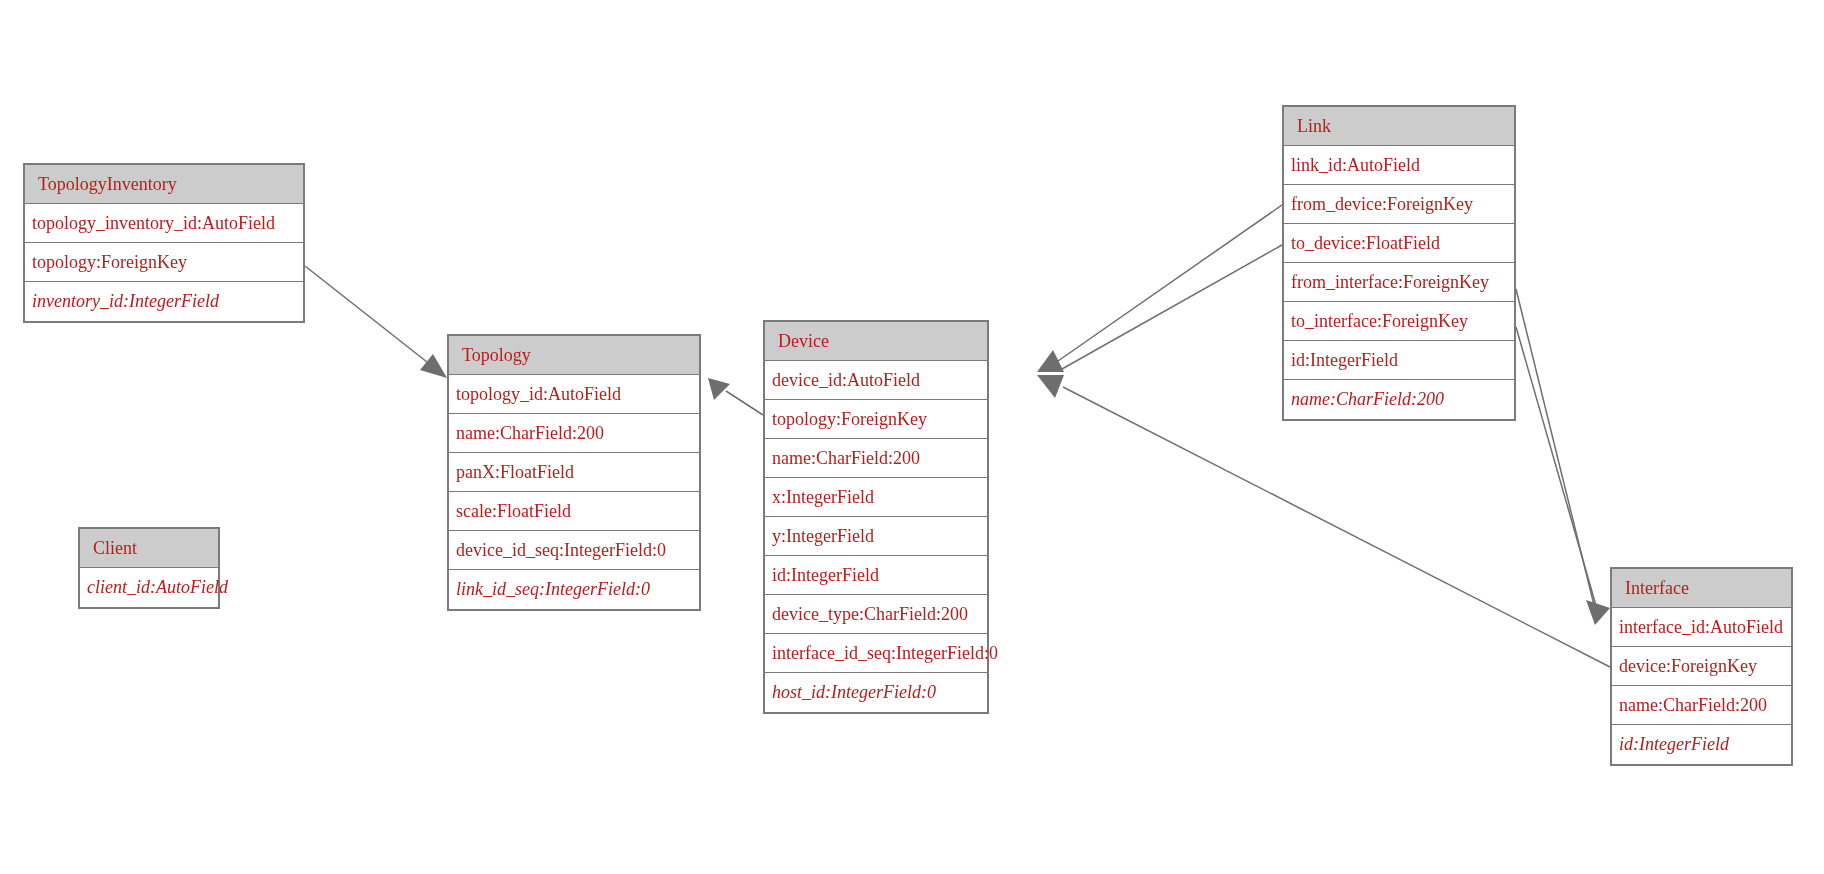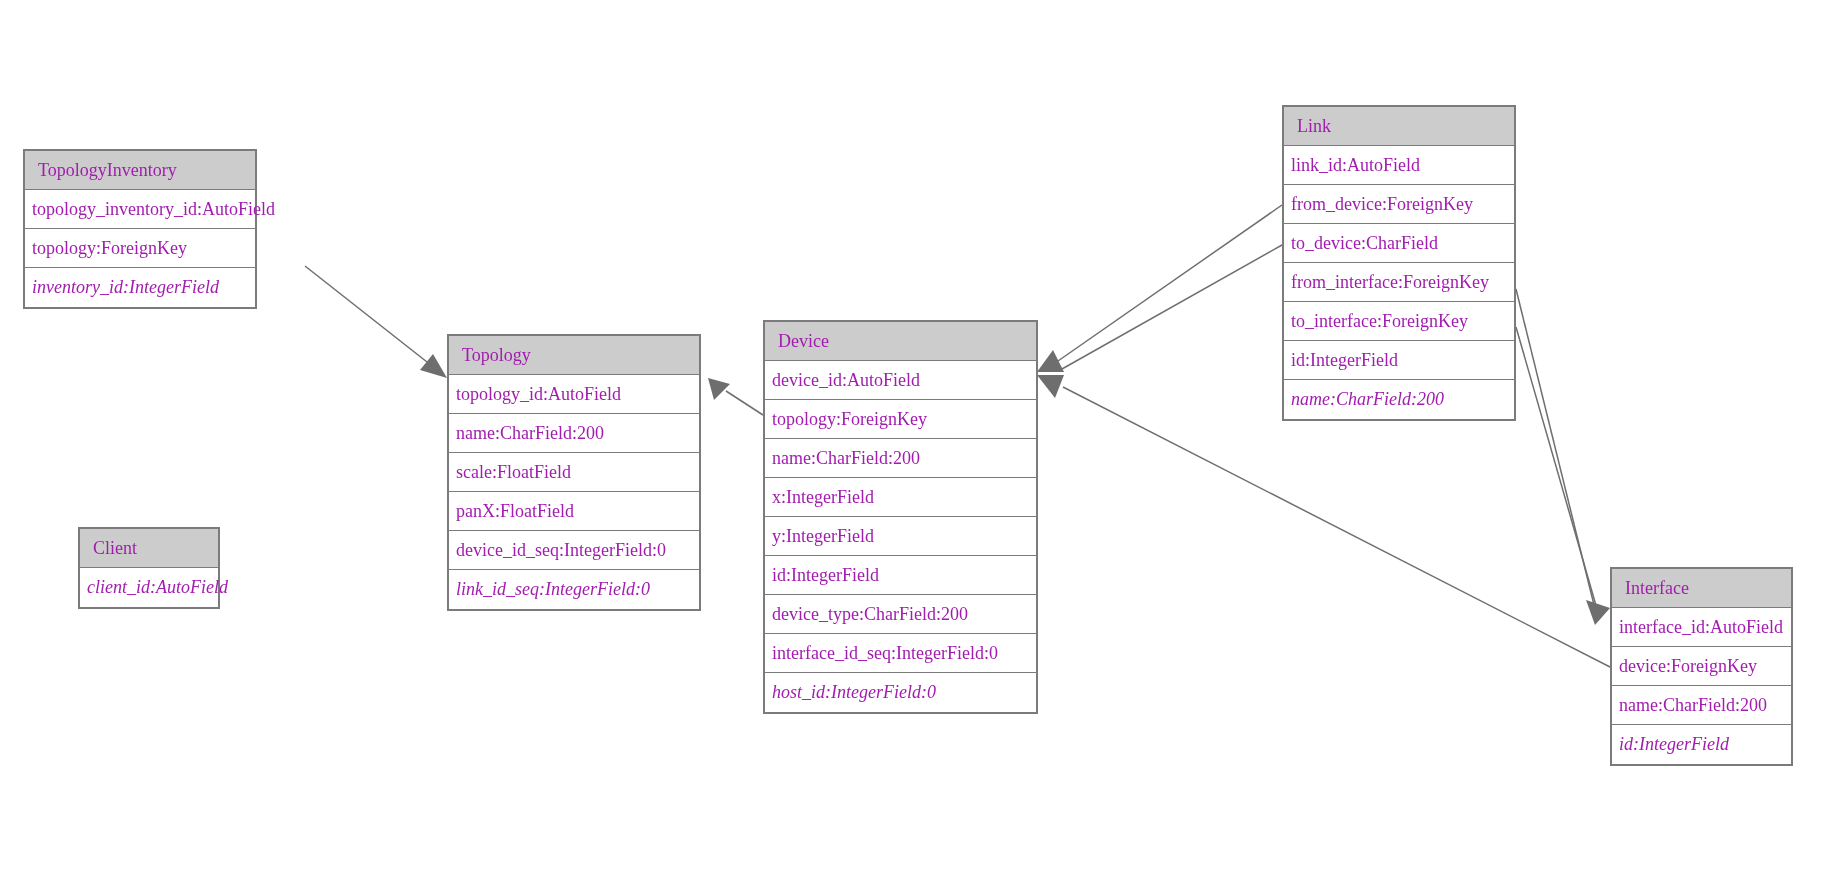--- a/index.html
+++ b/index.html
@@ -10,21 +10,21 @@
     overflow: hidden;
     position: relative;
   }
   .canvas { position: absolute; left: 0; top: 0; width: 1824px; height: 874px; }
   svg.edges { position: absolute; left: 0; top: 0; }
   .etable {
     position: absolute;
     border: 2px solid #7b7b7b;
     background: #ffffff;
     font-size: 18px;
-    color: #a21caf;
+    color: #b91c1c;
     white-space: nowrap;
   }
   .etable .hdr {
     height: 39px;
     line-height: 39px;
     padding-left: 13px;
     background: #cccccc;
     border-bottom: 1px solid #7b7b7b;
   }
   .etable .row {
@@ -56,60 +56,60 @@
     <polygon class="ahead" points="1037,372 1053,350 1064,372"></polygon>
     <polygon class="ahead" points="1037,375 1064,375 1055,398"></polygon>
 
     <line class="edge" x1="1063" y1="387" x2="1610" y2="667"></line>
 
     <line class="edge" x1="1516" y1="289" x2="1594" y2="605"></line>
     <line class="edge" x1="1516" y1="327" x2="1597" y2="609"></line>
     <polygon class="ahead" points="1586,600 1610,608 1595,625"></polygon>
   </svg>
 
-  <div class="etable" style="left:23px; top:149px; width:234px">
+  <div class="etable" style="left:23px; top:163px; width:282px">
     <div class="hdr">TopologyInventory</div>
     <div class="row">topology_inventory_id:AutoField</div>
     <div class="row">topology:ForeignKey</div>
     <div class="row">inventory_id:IntegerField</div>
   </div>
 
   <div class="etable" style="left:447px; top:334px; width:254px">
     <div class="hdr">Topology</div>
     <div class="row">topology_id:AutoField</div>
     <div class="row">name:CharField:200</div>
+    <div class="row">panX:FloatField</div>
     <div class="row">scale:FloatField</div>
-    <div class="row">panX:FloatField</div>
     <div class="row">device_id_seq:IntegerField:0</div>
     <div class="row">link_id_seq:IntegerField:0</div>
   </div>
 
   <div class="etable" style="left:78px; top:527px; width:142px">
     <div class="hdr">Client</div>
     <div class="row">client_id:AutoField</div>
   </div>
 
-  <div class="etable" style="left:763px; top:320px; width:275px">
+  <div class="etable" style="left:763px; top:320px; width:226px">
     <div class="hdr">Device</div>
     <div class="row">device_id:AutoField</div>
     <div class="row">topology:ForeignKey</div>
     <div class="row">name:CharField:200</div>
     <div class="row">x:IntegerField</div>
     <div class="row">y:IntegerField</div>
     <div class="row">id:IntegerField</div>
     <div class="row">device_type:CharField:200</div>
     <div class="row">interface_id_seq:IntegerField:0</div>
     <div class="row">host_id:IntegerField:0</div>
   </div>
 
   <div class="etable" style="left:1282px; top:105px; width:234px">
     <div class="hdr">Link</div>
     <div class="row">link_id:AutoField</div>
     <div class="row">from_device:ForeignKey</div>
-    <div class="row">to_device:CharField</div>
+    <div class="row">to_device:FloatField</div>
     <div class="row">from_interface:ForeignKey</div>
     <div class="row">to_interface:ForeignKey</div>
     <div class="row">id:IntegerField</div>
     <div class="row">name:CharField:200</div>
   </div>
 
   <div class="etable" style="left:1610px; top:567px; width:183px">
     <div class="hdr">Interface</div>
     <div class="row">interface_id:AutoField</div>
     <div class="row">device:ForeignKey</div>

